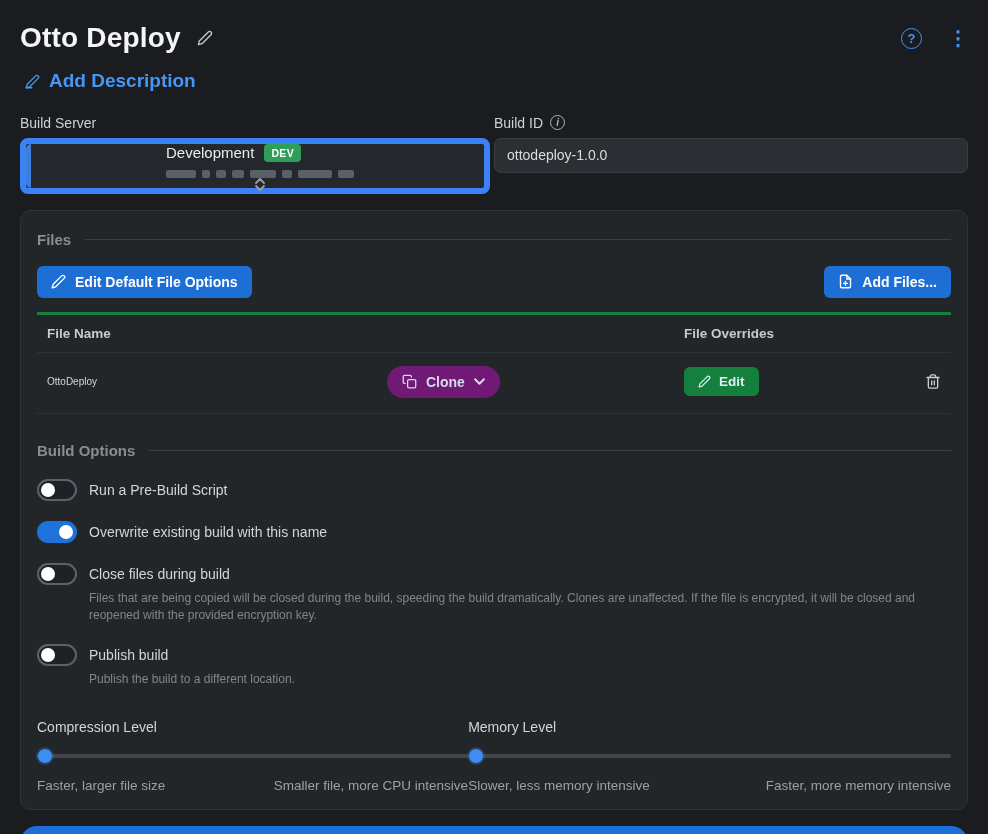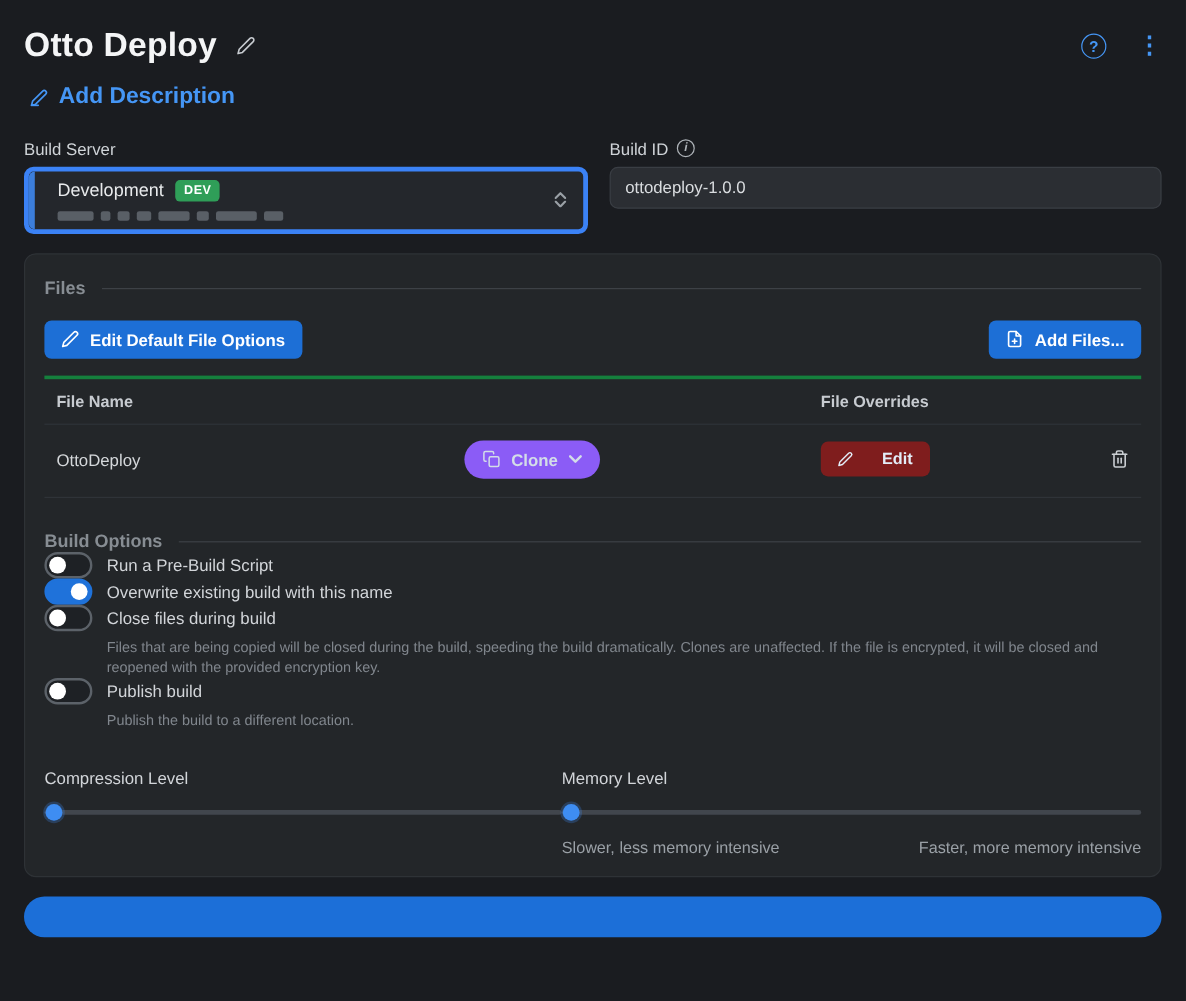--- a/index.html
+++ b/index.html
@@ -24,33 +24,33 @@
     align-items: center; justify-content: center; cursor: pointer; margin-right: 26px;
   }
   .kebab-btn { color: #4596f5; font-size: 20px; font-weight: 700; cursor: pointer; line-height: 1; }
 
   .add-desc {
     display: inline-flex; align-items: center; gap: 9px; margin-top: 16px; margin-left: 5px;
     color: #4596f5; font-size: 19px; font-weight: 700; cursor: pointer;
   }
 
   
-  .form-row { display: flex; gap: 18px; margin-top: 22px; }
+  .form-row { display: flex; gap: 4px; margin-top: 22px; }
   .form-col-left { width: 470px; }
   .form-col-right { flex: 1; }
   .field-label { font-size: 14px; color: #cfd3d7; margin-bottom: 7px; display: flex; align-items: center; gap: 7px; }
   .info-icon {
     width: 15px; height: 15px; border: 1.3px solid #aeb3b8; border-radius: 50%;
     font-size: 10px; font-style: italic; font-weight: 700; color: #aeb3b8;
     display: inline-flex; align-items: center; justify-content: center; cursor: pointer;
   }
 
   .server-select {
-    position: relative; height: 56px; background: #24272c; border: 4px solid #3b82f6;
-    border-radius: 8px; display: flex; align-items: center; padding: 0 14px 0 24px; cursor: pointer;
+    position: relative; height: 56px; background: #24272c; border: 6px solid #3b82f6;
+    border-radius: 8px; display: flex; align-items: center; padding: 0 14px 0 24px; cursor: pointer; flex-direction: column;
   }
   .server-accent { position: absolute; left: 0; top: 0; bottom: 0; width: 5px; background: #3c7edb; border-radius: 8px 0 0 8px; }
   .server-main { flex: 1; }
   .server-top { display: flex; align-items: center; gap: 10px; }
   .server-name { font-size: 15px; color: #e8eaec; }
   .env-badge {
     background: #2f9e58; color: #ffffff; font-size: 10.5px; font-weight: 700;
     padding: 3px 7px; border-radius: 4px; letter-spacing: .4px;
   }
   .redacted-row { display: flex; gap: 6px; margin-top: 8px; align-items: center; }
@@ -75,37 +75,37 @@
   .btn-primary {
     display: inline-flex; align-items: center; gap: 9px; background: #1d6fd6; color: #ffffff;
     border: none; font-size: 14px; font-weight: 700; padding: 8px 14px; border-radius: 6px;
     cursor: pointer; font-family: "Liberation Sans", sans-serif;
   }
 
   .table-header, .table-row { display: grid; grid-template-columns: 340px 297px 1fr 40px; align-items: center; }
   .table-header { padding: 11px 10px; border-top: 3px solid #15803d; border-bottom: 1px solid #2f3338; }
   .table-header .th { font-size: 13.5px; font-weight: 700; color: #c7cbd0; }
   .table-row { padding: 13px 10px 15px 10px; border-bottom: 1px solid #2f3338; }
-  .file-name { font-size: 14px; color: #d4d7da; }
+  .file-name { font-size: 10px; color: #d4d7da; }
   .btn-clone {
-    display: inline-flex; align-items: center; gap: 9px; background: #8b5cf6; color: #d3dde8;
+    display: inline-flex; align-items: center; gap: 9px; background: #701a75; color: #d3dde8;
     border: none; font-size: 14px; font-weight: 700; padding: 8px 15px; border-radius: 18px;
     cursor: pointer; justify-self: start; font-family: "Liberation Sans", sans-serif;
   }
   .btn-edit {
-    display: inline-flex; align-items: center; gap: 24px; background: #7f1d1d; color: #e3edf8;
+    display: inline-flex; align-items: center; gap: 8px; background: #15803d; color: #e3edf8;
     border: none; font-size: 13.5px; font-weight: 700; padding: 7px 14px; border-radius: 6px;
     cursor: pointer; justify-self: start; font-family: "Liberation Sans", sans-serif;
   }
   .trash-btn { background: none; border: none; color: #caced2; cursor: pointer; justify-self: end; }
 
   .build-options-header { margin-top: 28px; }
 
   
-  .toggle-row { }
+  .toggle-row { margin-top: 20px; }
   .toggle-line { display: flex; align-items: center; gap: 12px; }
   .toggle { position: relative; width: 40px; height: 22px; border-radius: 11px; background: #1e2125; border: 2px solid #5c6269; cursor: pointer; flex: none; }
   .toggle .knob { position: absolute; top: 2px; left: 2px; width: 14px; height: 14px; border-radius: 50%; background: #ffffff; }
   .toggle.on { background: #1f72da; border-color: #1f72da; }
   .toggle.on .knob { left: auto; right: 2px; }
   .toggle-label { font-size: 14px; color: #d2d5d9; }
   .toggle-desc { margin: 5px 0 0 52px; font-size: 12px; color: #80868d; line-height: 1.45; max-width: 876px; }
 
   
   .sliders-grid { display: grid; grid-template-columns: 1fr 1.12fr; margin-top: 30px; }
@@ -295,20 +295,24 @@
     <div class="toggle-desc">Publish the build to a different location.</div>
   </div>
 
   <div class="sliders-grid">
     <div>
       <div class="slider-label">Compression Level</div>
       <div class="slider-track-wrap">
         <div class="slider-track"></div>
         <div class="slider-thumb"></div>
       </div>
+      <div class="slider-hints">
+        <span>Faster, larger file size</span>
+        <span>Smaller file, more CPU intensive</span>
+      </div>
     </div>
     <div>
       <div class="slider-label">Memory Level</div>
       <div class="slider-track-wrap">
         <div class="slider-track"></div>
         <div class="slider-thumb"></div>
       </div>
       <div class="slider-hints">
         <span>Slower, less memory intensive</span>
         <span>Faster, more memory intensive</span>

